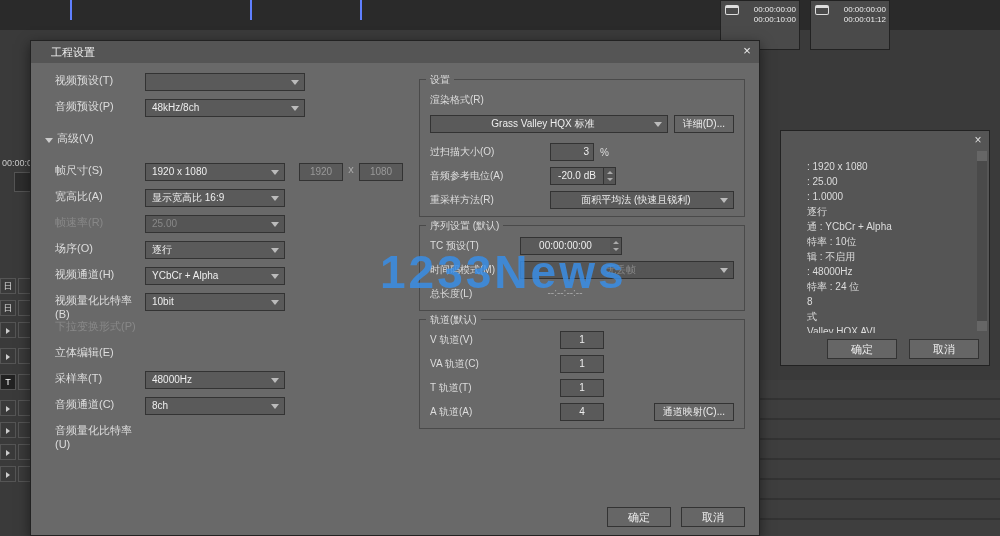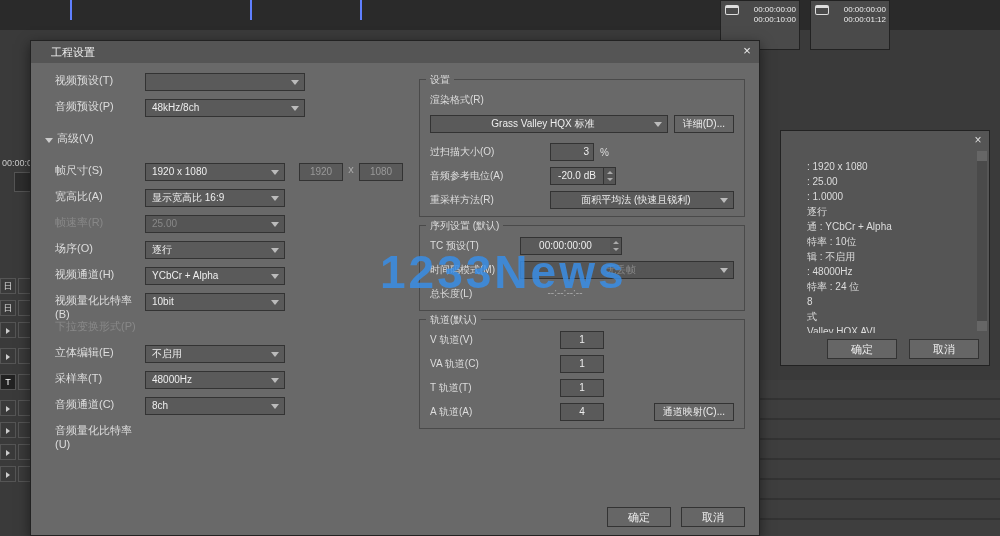--- a/index.html
+++ b/index.html
@@ -223,21 +223,20 @@
       </div>
       <div class="form-row">
         <span class="form-label indent">视频量化比特率(B)</span>
         <span class="dd mid">10bit</span>
       </div>
       <div class="form-row">
         <span class="form-label indent disabled">下拉变换形式(P)</span>
       </div>
       <div class="form-row">
         <span class="form-label indent">立体编辑(E)</span>
-        <span class="dd mid">不启用</span>
       </div>
       <div class="form-row">
         <span class="form-label indent">采样率(T)</span>
         <span class="dd mid">48000Hz</span>
       </div>
       <div class="form-row">
         <span class="form-label indent">音频通道(C)</span>
         <span class="dd mid">8ch</span>
       </div>
       <div class="form-row">

